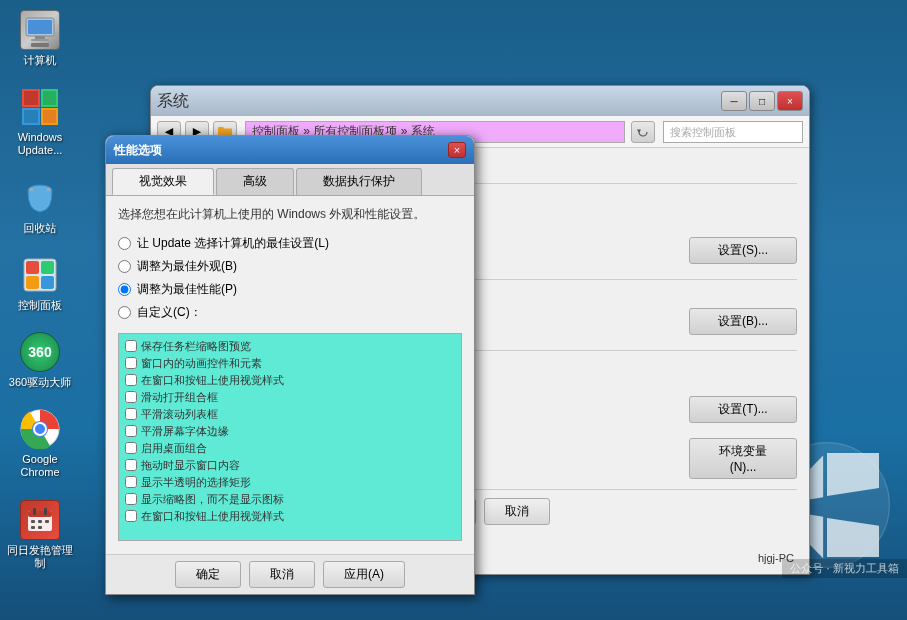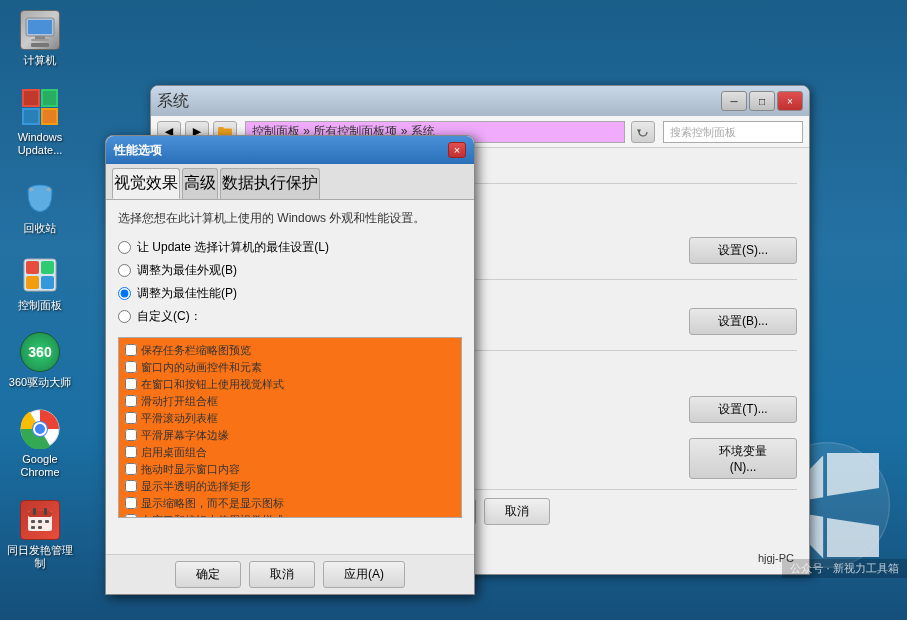--- a/index.html
+++ b/index.html
@@ -242,26 +242,26 @@
     
     .dialog-tabs {
       display: flex;
       background: #e0e0e0;
       border-bottom: 1px solid #aaa;
       padding-top: 4px;
       padding-left: 6px;
     }
 
     .d-tab {
-      padding: 4px 1px;
+      padding: 4px 26px;
       border: 1px solid #aaa;
       border-bottom: none;
       background: #d0d0d0;
       cursor: pointer;
-      font-size: 16px;
+      font-size: 12px;
       margin-right: 2px;
       border-radius: 3px 3px 0 0;
     }
 
     .d-tab.active {
       background: #f0f0f0;
       border-bottom: 1px solid #f0f0f0;
     }
 
     
@@ -292,22 +292,22 @@
       font-size: 12px;
     }
 
     .radio-item input[type="radio"] {
       margin: 0;
     }
 
     
     .checkbox-list {
       border: 1px solid #aaa;
-      background: #f97316;
-      height: 181px;
+      background: #5eead4;
+      height: 208px;
       overflow-y: scroll;
       padding: 4px;
       margin-bottom: 4px;
     }
 
     .checkbox-item {
       display: flex;
       align-items: center;
       gap: 4px;
       padding: 1px 2px;

